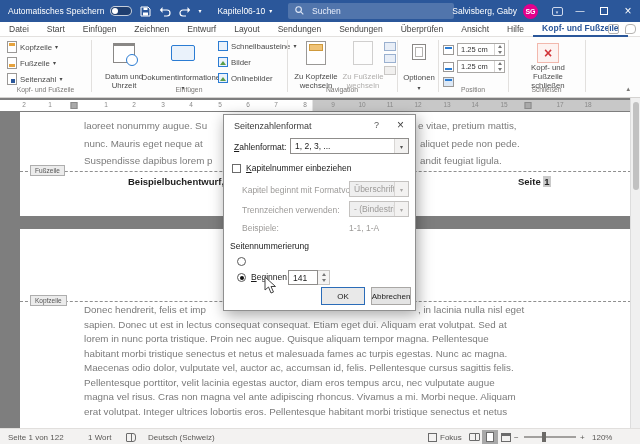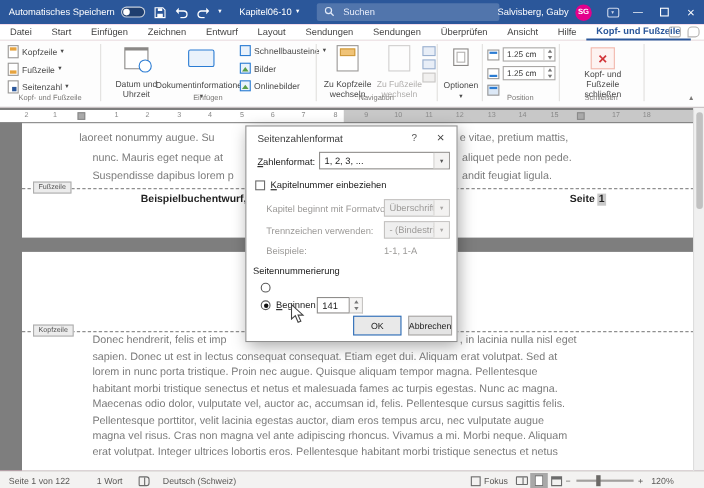--- a/index.html
+++ b/index.html
@@ -329,21 +329,21 @@
       <span style="left:427px">13</span>
       <span style="left:455px">14</span>
       <span style="left:484px">15</span>
       <span style="left:540px">17</span>
       <span style="left:568px">18</span>
       <span class="marker" style="left:54px"></span>
       <span class="marker" style="left:508px"></span>
     </div>
 
     <div class="page" style="top:14px; height:104px;">
-      <div class="docline" style="left:52px; top:8px;">laoreet nonummy augue. Su</div>
+      <div class="docline" style="left:64px; top:8px;">laoreet nonummy augue. Su</div>
       <div class="docline" style="left:398px; top:8px;">e vitae, pretium mattis,</div>
       <div class="docline" style="left:64px; top:26px;">nunc. Mauris eget neque at</div>
       <div class="docline" style="left:400px; top:26px;">aliquet pede non pede.</div>
       <div class="docline" style="left:64px; top:43px;">Suspendisse dapibus lorem p</div>
       <div class="docline" style="left:400px; top:43px;">andit feugiat ligula.</div>
       <div class="dashline" style="top:59px;"></div>
       <div class="tagchip" style="left:10px; top:53px;">Fußzeile</div>
       <div class="footer-bold" style="left:64px; top:64px;padding-left:44px;">Beispielbuchentwurf, Stand</div>
       <div class="seite-field" style="left:498px; top:64px;">
         <span>Seite </span><em>1</em>

